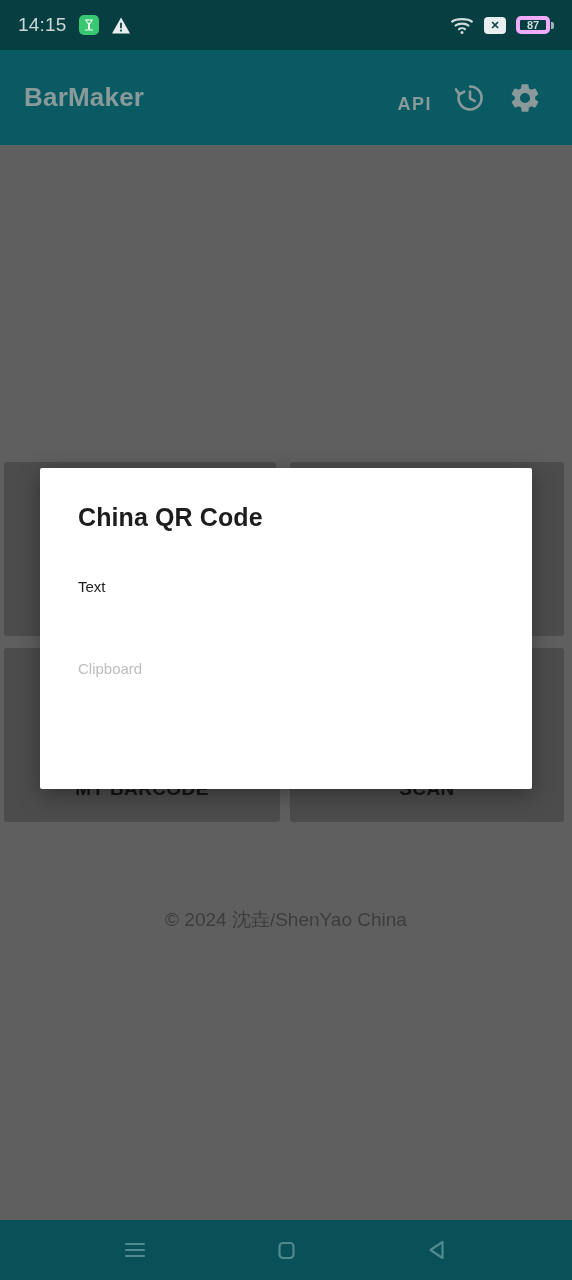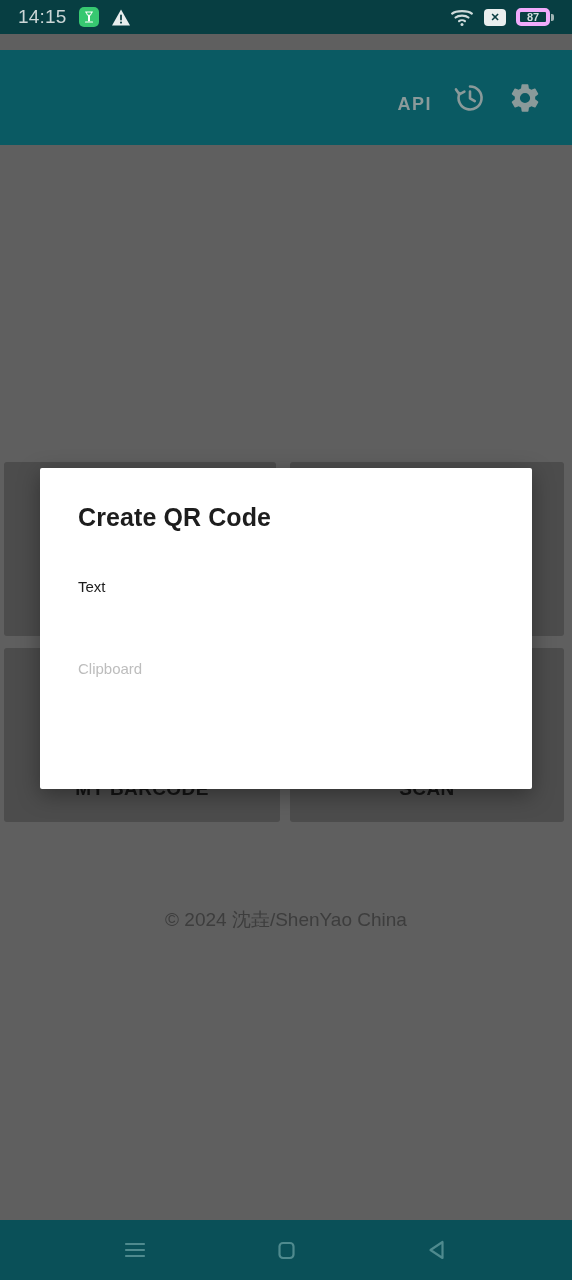--- a/index.html
+++ b/index.html
@@ -15,21 +15,21 @@
   #phone {
     position:absolute; inset:0;
     width:572px; height:1280px;
     overflow:hidden;
     background:#5f5f5f;
   }
 
   
   #status-bar {
     position:absolute; top:0; left:0;
-    width:572px; height:34px;
+    width:572px; height:50px;
     background:#073e42;
     display:flex; align-items:center;
     padding:0 18px;
   }
   #status-left { display:flex; align-items:center; gap:12px; }
   #clock {
     color:#cdd7d7; font-size:19px; letter-spacing:0.2px;
   }
   .sb-icon { display:flex; align-items:center; }
   #notif-app-icon {
@@ -179,20 +179,21 @@
       <span id="battery-wrap">
         <span id="battery-body">
           <span id="battery-text">87</span>
         </span>
         <span id="battery-cap"></span>
       </span>
     </div>
   </div>
 
   <div id="app-bar">
+    <span id="app-title">BarMaker</span>
     <div id="app-bar-actions">
       <span id="api-button">API</span>
       <span class="appbar-icon">
         <svg width="34" height="34" viewBox="0 0 34 34">
           <path d="M17 5.5 A11.5 11.5 0 1 1 6.6 12.2" stroke="#8a9a9a" stroke-width="2.6" fill="none" stroke-linecap="round"></path>
           <path d="M3 8.4 L6.3 13.3 L11.4 10.6" stroke="#8a9a9a" stroke-width="2.6" fill="none" stroke-linecap="round" stroke-linejoin="round"></path>
           <path d="M17 10.6 V17.3 L21.8 20.2" stroke="#8a9a9a" stroke-width="2.6" fill="none" stroke-linecap="round" stroke-linejoin="round"></path>
         </svg>
       </span>
       <span class="appbar-icon">
@@ -214,21 +215,21 @@
       <span class="card-label">MY BARCODE</span>
     </div>
     <div class="bg-card" id="card-scan">
       <span class="card-label">SCAN</span>
     </div>
     <div id="copyright">© 2024 沈垚/ShenYao China</div>
   </div>
 
   <div id="dialog-scrim"></div>
   <div id="dialog"></div>
-  <div id="dialog-title">Create QR Code</div>
+  <div id="dialog-title">China QR Code</div>
   <div class="dialog-item" id="dialog-item-0">Text</div>
   <div class="dialog-item disabled" id="dialog-item-1">Clipboard</div>
 
   <div id="nav-bar">
     <span class="nav-btn">
       <svg width="28" height="28" viewBox="0 0 28 28">
         <path d="M5 8 H23 M5 14 H23 M5 20 H23" stroke="#4f8a8e" stroke-width="2.2" stroke-linecap="round"></path>
       </svg>
     </span>
     <span class="nav-btn">

